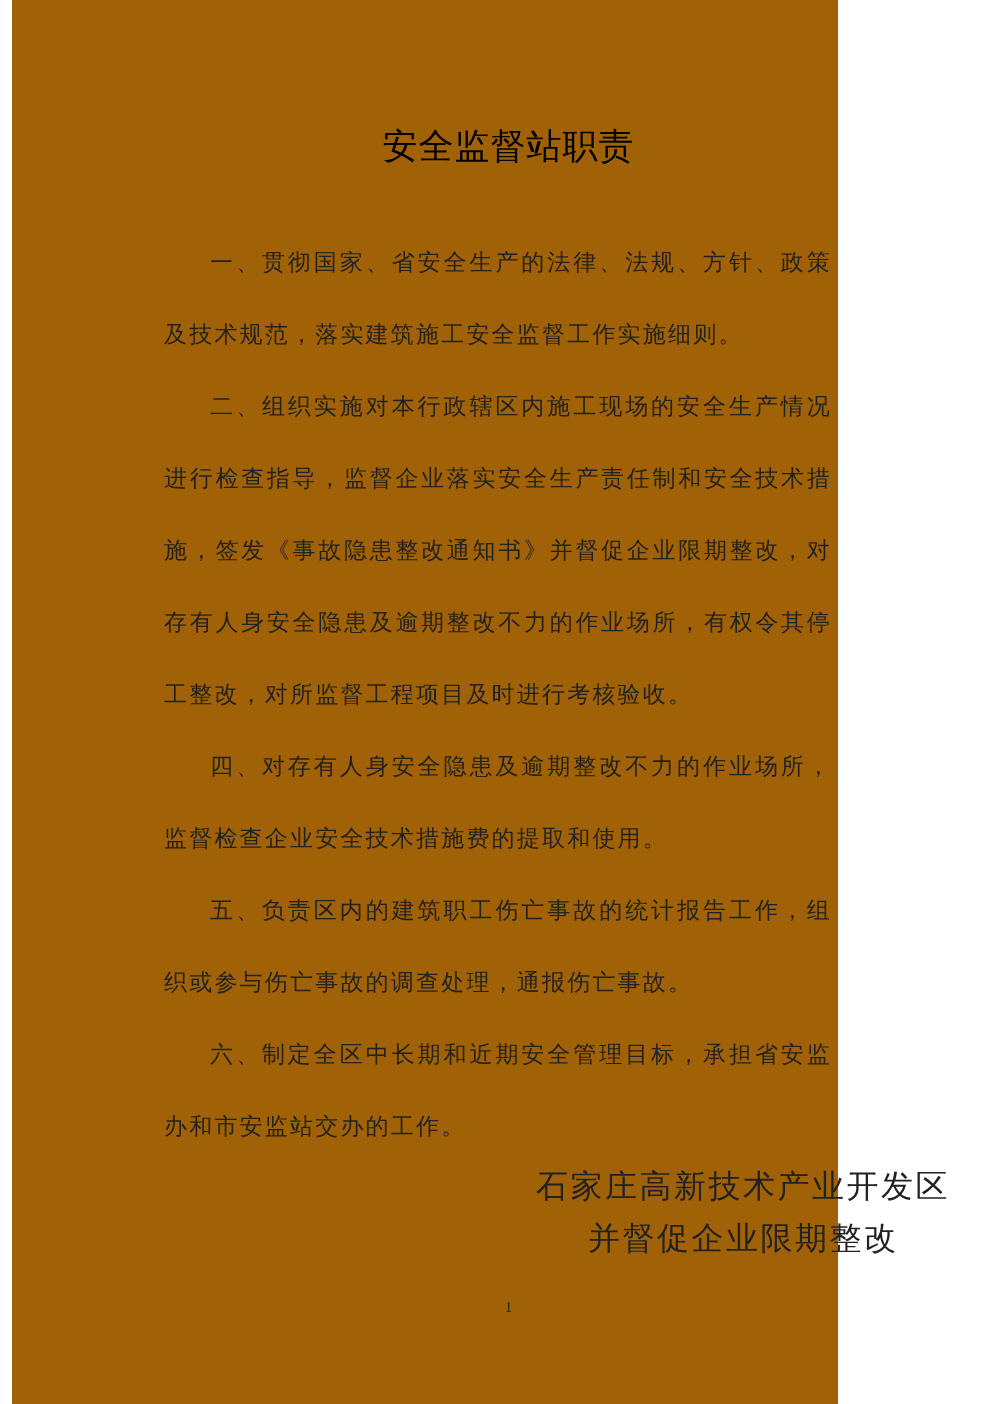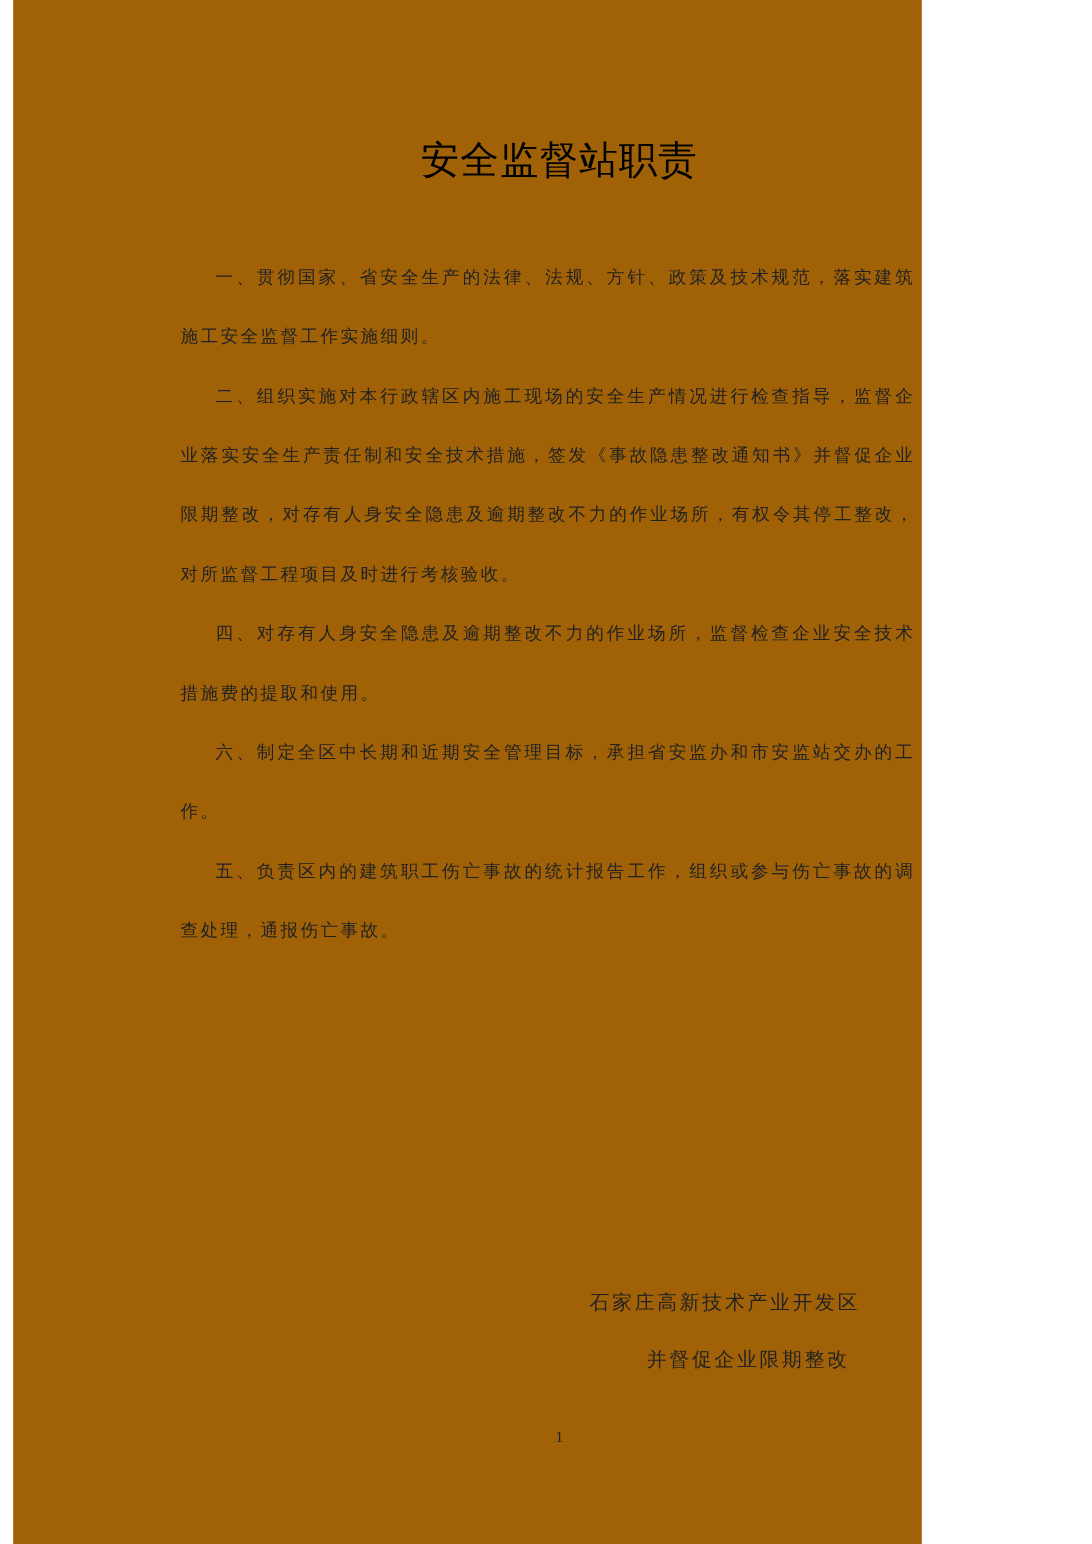--- a/index.html
+++ b/index.html
@@ -5,46 +5,46 @@
     html, body { margin: 0; padding: 0; background: #ffffff; }
     body { width: 993px; height: 1404px; position: relative; overflow: hidden; color: #111; }
     .page { position: absolute; left: 0; top: 0; width: 826px; height: 1404px; background: #a16207; margin-left: 12px; }
     .title {
       position: absolute; left: 0; top: 122px; width: 993px; text-align: center;
       font-family: "DejaVu Sans", sans-serif; font-size: 35px; letter-spacing: 1px; line-height: 48px;
       color: #000;
     }
     .body-text {
       position: absolute; left: 152px; top: 226px; width: 668px;
-      font-family: Liberation Mono, monospace; font-size: 16px; line-height: 54px;
+      font-family: Liberation Sans, sans-serif; font-size: 23px; line-height: 72px;
       color: #222; text-align: justify; text-justify: inter-character;
     }
     .body-text p { margin: 0; text-indent: 2em; letter-spacing: 2.2px; }
     .sig {
-      position: absolute; font-family: Liberation Mono, monospace; font-size: 18px;
+      position: absolute; font-family: Liberation Serif, serif; font-size: 32px;
       color: #222; letter-spacing: 2.5px; line-height: 40px; white-space: nowrap;
     }
     .sig1 { left: 524px; top: 1166px; }
     .sig2 { left: 576px; top: 1218px; }
     .page-num {
       position: absolute; left: 0; width: 993px; top: 1300px; text-align: center;
       font-family: "Liberation Serif", serif; font-size: 14px; color: #222;
     }
   </style>
 </head>
 <body>
 
 <div class="page">
   <div class="title">安全监督站职责</div>
 
   <div class="body-text">
     <p>一、贯彻国家、省安全生产的法律、法规、方针、政策及技术规范，落实建筑施工安全监督工作实施细则。</p>
     <p>二、组织实施对本行政辖区内施工现场的安全生产情况进行检查指导，监督企业落实安全生产责任制和安全技术措施，签发《事故隐患整改通知书》并督促企业限期整改，对存有人身安全隐患及逾期整改不力的作业场所，有权令其停工整改，对所监督工程项目及时进行考核验收。</p>
     <p>四、对存有人身安全隐患及逾期整改不力的作业场所，监督检查企业安全技术措施费的提取和使用。</p>
+    <p>五、负责区内的建筑职工伤亡事故的统计报告工作，组织或参与伤亡事故的调查处理，通报伤亡事故。</p>
     <p>六、制定全区中长期和近期安全管理目标，承担省安监办和市安监站交办的工作。</p>
-    <p>五、负责区内的建筑职工伤亡事故的统计报告工作，组织或参与伤亡事故的调查处理，通报伤亡事故。</p>
   </div>
 
   <div class="sig sig1">石家庄高新技术产业开发区</div>
   <div class="sig sig2">并督促企业限期整改</div>
 
   <div class="page-num">1</div>
 </div>
 
 </body></html>

